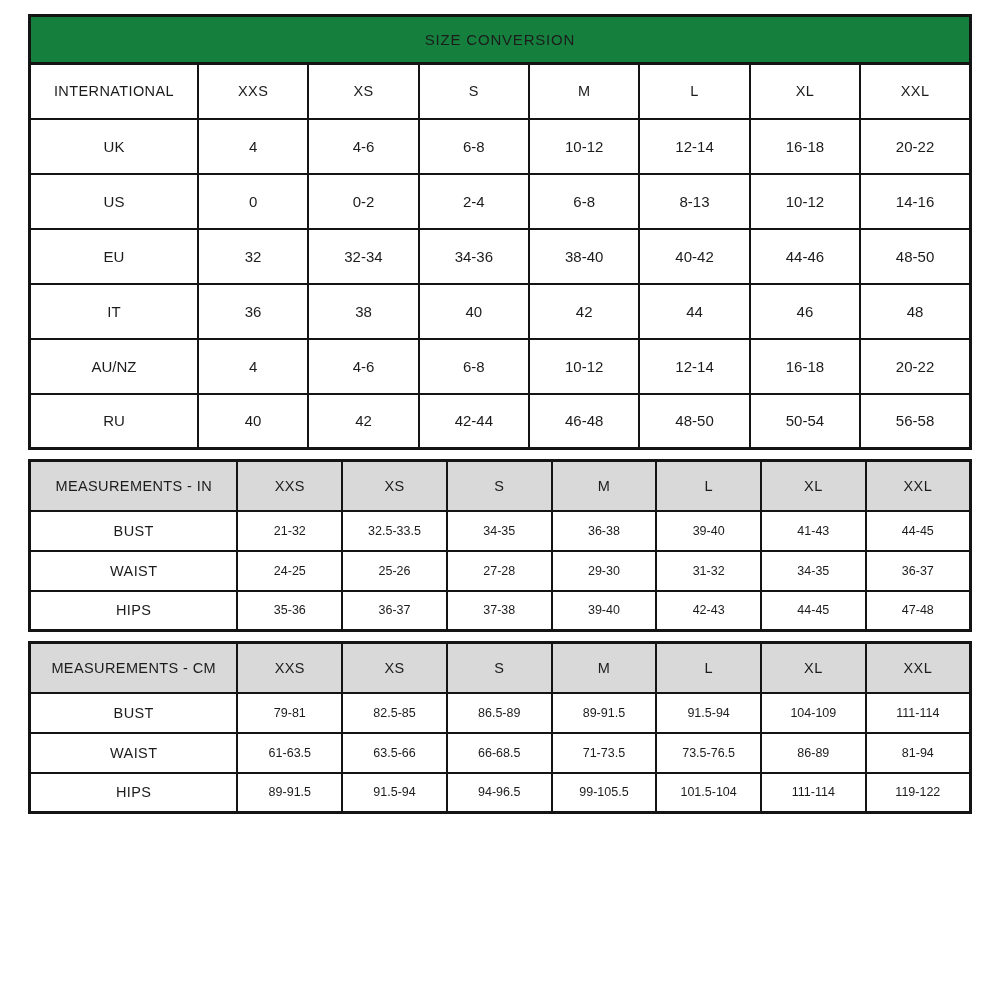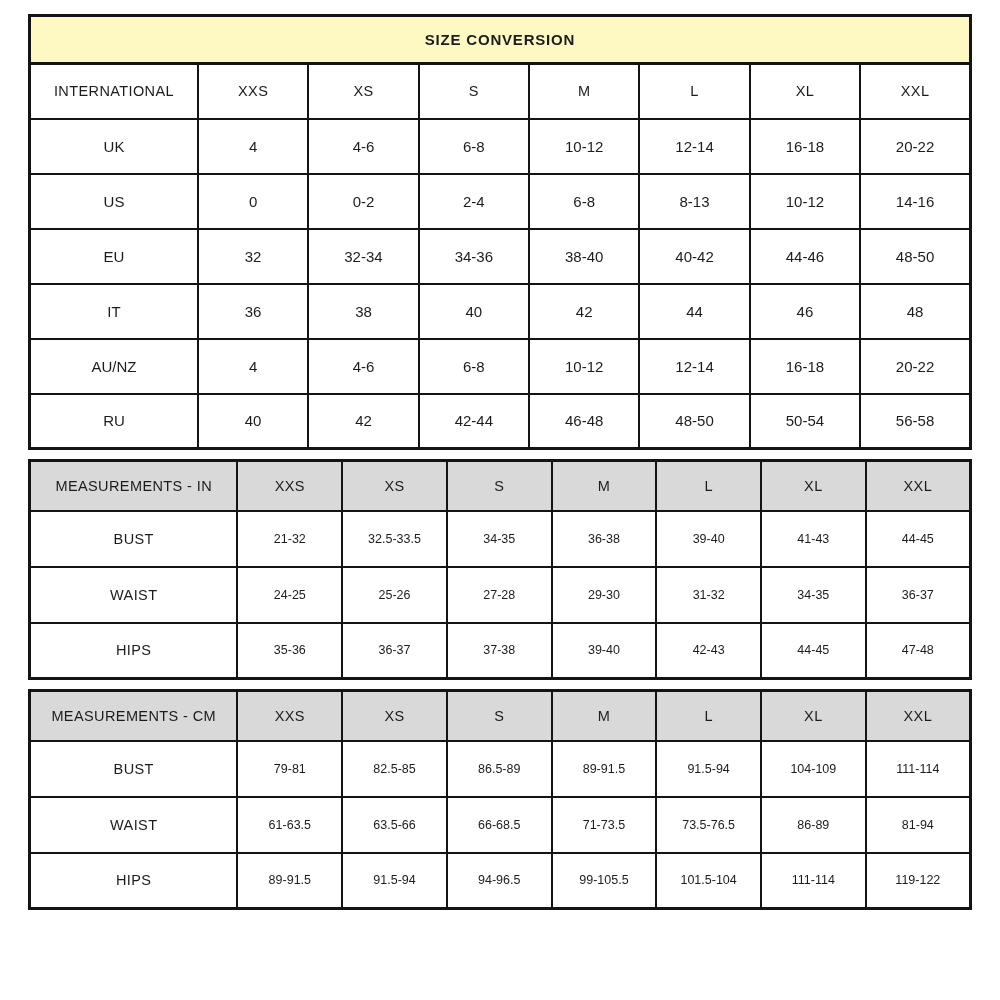--- a/index.html
+++ b/index.html
@@ -35,41 +35,41 @@
     border: 2px solid #141414;
     text-align: center;
     vertical-align: middle;
     padding: 2px 4px;
     overflow: hidden;
     white-space: nowrap;
   }
   
   .t-conv { margin-bottom: 9px; }
   .t-conv .band-cell {
-    background: #fef9c3;
+    background: #15803d;
     height: 48px;
     font-size: 15px;
-    font-weight: 700;
+    font-weight: 400;
     letter-spacing: 0.8px;
     border-bottom: 3px solid #141414;
   }
   .t-conv td { height: 55px; font-size: 15px; font-weight: 400; }
   .t-conv .col-label { width: 17.9%; }
   .t-conv .col-size  { width: 11.728%; }
   .t-conv .hdr-row td { font-size: 14.5px; letter-spacing: 0.4px; }
   
   .t-meas { margin-bottom: 9px; }
   .t-meas th {
     background: #d9d9d9;
     height: 50px;
     font-size: 14.5px;
     font-weight: 400;
     letter-spacing: 0.4px;
   }
-  .t-meas td { height: 56px; }
+  .t-meas td { height: 40px; }
   .t-meas td.row-label { font-size: 14.5px; font-weight: 400; letter-spacing: 0.4px; }
   .t-meas td.val { font-size: 12.5px; font-weight: 400; }
   .t-meas .col-label { width: 22.1%; }
   .t-meas .col-size  { width: 11.128%; }
 </style>
 </head>
 <body>
 
 <div class="page">
 

